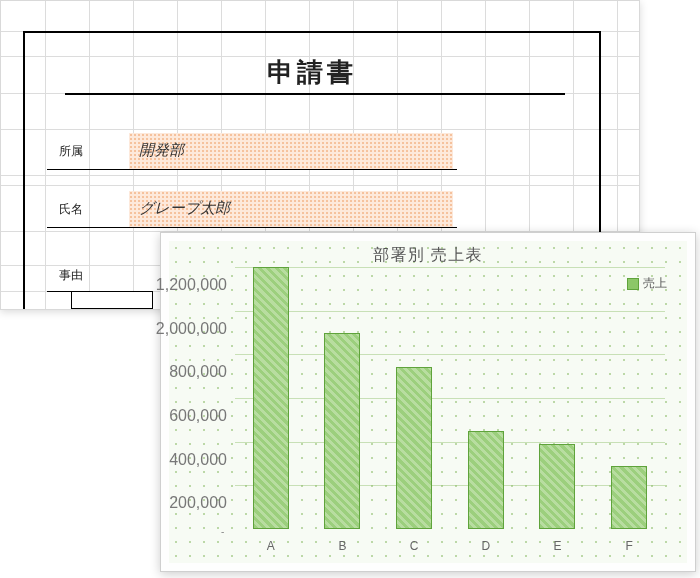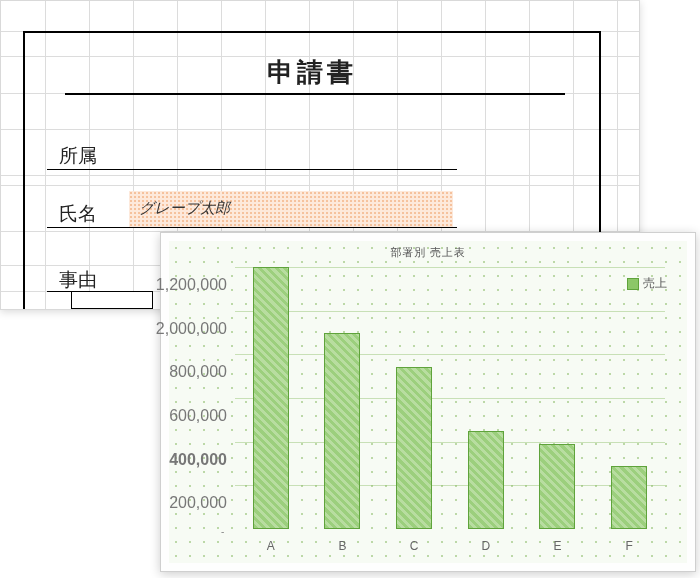--- a/index.html
+++ b/index.html
@@ -7,30 +7,30 @@
 
   
   .ss-frame { position:absolute; left:0; top:0; width:638px; height:308px; border:1px solid #d9d9d9; box-shadow:0 2px 8px rgba(0,0,0,.15); background:#fff; overflow:hidden; }
   .ss-grid { position:absolute; inset:0; }
   .ss-col { position:absolute; top:0; bottom:0; width:1px; background:#dcdcdc; }
   .ss-row { position:absolute; left:0; right:0; height:1px; background:#dcdcdc; }
   .form-border { position:absolute; left:22px; top:30px; width:578px; border-top:2px solid #000; }
   .form-border-v { position:absolute; top:30px; width:2px; height:278px; background:#000; }
   .form-title { position:absolute; left:22px; top:54px; width:578px; text-align:center; font-size:26px; font-weight:600; letter-spacing:.15em; color:#222; }
   .form-title-ul { position:absolute; left:64px; top:92px; width:500px; border-top:2px solid #000; }
-  .field-label { position:absolute; left:58px; width:60px; font-size:19px; color:#222; }
+  .field-label { position:absolute; left:58px; width:60px; font-size:12px; color:#222; }
   .field-val { position:absolute; left:128px; width:324px; height:36px; background:#fde9db; font-style:italic; font-size:15px; color:#333; padding:8px 10px; box-sizing:border-box; }
   .orange-hatch { background-image:radial-gradient(rgba(230,120,40,.35) 1px, transparent 1px); background-size:4px 4px; }
   .field-ul { position:absolute; border-top:1.5px solid #000; }
   .small-box { position:absolute; border:1.5px solid #000; background:#fff; }
 
   
   .chart-frame { position:absolute; left:160px; top:232px; width:534px; height:338px; background:#fefefe; border:1px solid #cfcfcf; box-shadow:0 2px 10px rgba(0,0,0,.2); }
   .chart-bg { position:absolute; inset:8px; background-color:#f7fbf4; background-image:radial-gradient(#bcd8a7 1.5px, transparent 1.5px); background-size:14px 14px; }
-  .chart-title { position:absolute; top:12px; left:0; right:0; text-align:center; font-size:11px; color:#555; letter-spacing:.08em; }
+  .chart-title { position:absolute; top:12px; left:0; right:0; text-align:center; font-size:16px; color:#555; letter-spacing:.08em; }
   .legend { position:absolute; top:42px; right:28px; font-size:12px; color:#555; display:flex; align-items:center; gap:4px; }
   .legend-sw { width:10px; height:10px; background:#8cc768; border:1px solid #5fa33b; }
   .plot { position:absolute; left:74px; top:34px; right:30px; bottom:42px; }
   .grid-h { position:absolute; left:0; right:0; height:1px; background:#8fbf6b; opacity:.45; }
   .ylab { position:absolute; right:100%; margin-right:8px; font-size:16px; color:#777; white-space:nowrap; transform:translateY(50%); }
   .bars { position:absolute; left:0; right:0; bottom:0; top:0; display:flex; justify-content:space-around; align-items:flex-end; }
   .bar { width:36px; background:#b8dda0; border:1px solid #5fa33b; background-image:repeating-linear-gradient(45deg,#9ccf7d 0 3px,#b8dda0 3px 6px),repeating-linear-gradient(-45deg,#9ccf7d 0 3px,transparent 3px 6px); box-sizing:border-box; }
   .xlbl-row { position:absolute; left:74px; right:30px; bottom:18px; display:flex; justify-content:space-around; }
   .xlbl { font-size:12px; color:#666; width:36px; text-align:center; }
   .dash { position:absolute; left:60px; bottom:34px; font-size:10px; color:#888; }
@@ -68,20 +68,21 @@
     </div>
 
     <div class="form-border"></div>
     <div class="form-border-v" style="left:22px"></div>
     <div class="form-border-v" style="left:598px"></div>
 
     <div class="form-title">申請書</div>
     <div class="form-title-ul"></div>
 
     <div class="field-label" style="top:142px">所属</div>
+    <div class="field-val orange-hatch" style="top:132px"><span>開発部</span></div>
     <div class="field-ul" style="top:168px;left:46px;width:410px"></div>
 
     <div class="field-label" style="top:200px">氏名</div>
     <div class="field-val orange-hatch" style="top:190px"><span>グレープ太郎</span></div>
     <div class="field-ul" style="top:226px;left:46px;width:410px"></div>
 
     <div class="field-label" style="top:266px">事由</div>
     <div class="field-ul" style="top:290px;left:46px;width:100px"></div>
     <div class="small-box" style="top:290px;left:70px;width:80px;height:16px"></div>
   </div>
@@ -98,21 +99,21 @@
       <div id="gridlines">
           <div class="grid-h" style="top: 0%;"></div>
           <span class="ylab" style="top: 0%; position: absolute;">1,200,000</span>
           <div class="grid-h" style="top: 16.6667%;"></div>
           <span class="ylab" style="top: 16.6667%; position: absolute;">2,000,000</span>
           <div class="grid-h" style="top: 33.3333%;"></div>
           <span class="ylab" style="top: 33.3333%; position: absolute; margin-left: 16px;">800,000</span>
           <div class="grid-h" style="top: 50%;"></div>
           <span class="ylab" style="top: 50%; position: absolute;">600,000</span>
           <div class="grid-h" style="top: 66.6667%;"></div>
-          <span class="ylab" style="top: 66.6667%; position: absolute; font-weight: bold;">400,000</span>
+          <span class="ylab" style="top: 66.6667%; position: absolute;">400,000</span>
           <div class="grid-h" style="top: 83.3333%;"></div>
           <span class="ylab" style="top: 83.3333%; position: absolute;">200,000</span>
         </div>
       <div class="bars" id="bars">
           <div class="bar" style="height: 100%;"></div>
           <div class="bar" style="height: 75%;"></div>
           <div class="bar" style="height: 61.6667%;"></div>
           <div class="bar" style="height: 37.5%;"></div>
           <div class="bar" style="height: 32.5%;"></div>
           <div class="bar" style="height: 24.1667%;"></div>

